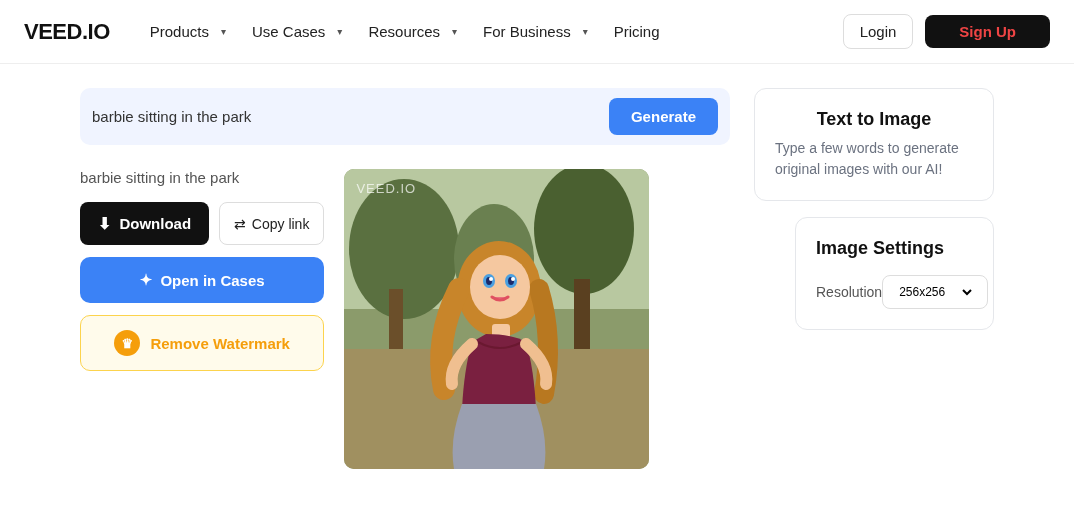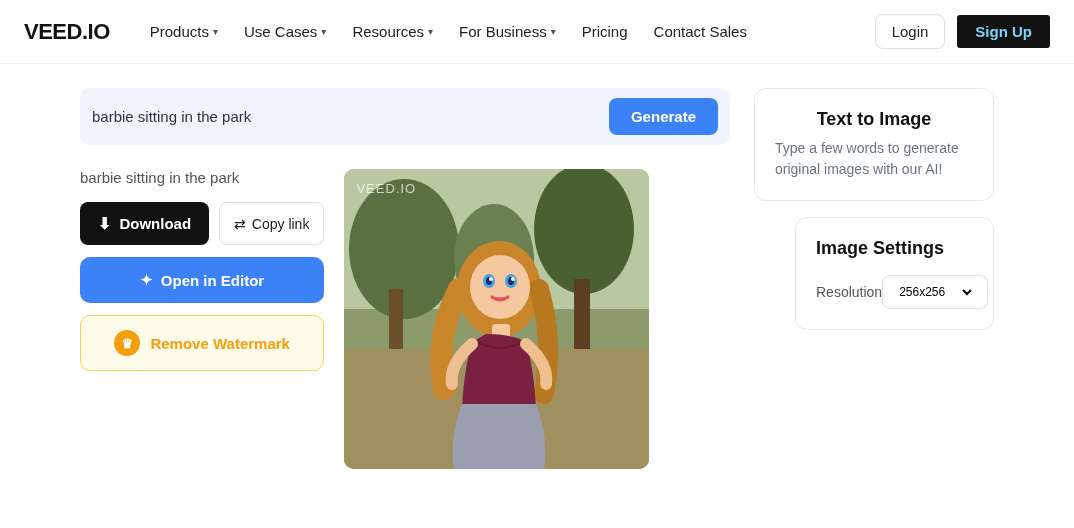--- a/index.html
+++ b/index.html
@@ -23,21 +23,21 @@
     }
     .nav-items {
       display: flex;
       align-items: center;
       gap: 2px;
       flex: 1;
     }
     .nav-item {
       display: flex;
       align-items: center;
-      gap: 4px;
+      gap: 12px;
       padding: 8px 12px;
       font-size: 15px;
       color: #222;
       cursor: pointer;
       border-radius: 6px;
       white-space: nowrap;
     }
     .nav-item .chevron {
       font-size: 10px;
       color: #555;
@@ -47,28 +47,28 @@
       padding: 8px 16px;
       font-size: 15px;
       cursor: pointer;
       border: 1px solid #ddd;
       border-radius: 8px;
       background: #fff;
       color: #222;
       margin-right: 8px;
     }
     .nav-signup {
-      padding: 8px 18px;
+      padding: 8px 34px;
       font-size: 15px;
       font-weight: 700;
       cursor: pointer;
       border: none;
-      border-radius: 3px;
+      border-radius: 8px;
       background: #111;
-      color: #7dd3fc;
+      color: #ef4444;
     }
 
     
     .main {
       display: flex;
       gap: 24px;
       padding: 24px 80px;
       max-width: 1074px;
       margin: 0 auto;
     }
@@ -321,23 +321,20 @@
     <div class="nav-item">
       <span>Resources</span>
       <span class="chevron">▾</span>
     </div>
     <div class="nav-item">
       <span>For Business</span>
       <span class="chevron">▾</span>
     </div>
     <div class="nav-item">
       <span>Pricing</span>
-    </div>
-    <div class="nav-item">
-      <span>Contact Sales</span>
     </div>
   </div>
   <div class="nav-spacer"></div>
   <button class="nav-login">Login</button>
   <button class="nav-signup">Sign Up</button>
 </nav>
 
 <div class="main">
 
   <div class="left-panel">
@@ -358,21 +355,21 @@
             <span>Download</span>
           </button>
           <button class="btn-copy-link">
             <span style="font-size:14px;">⇄</span>
             <span>Copy link</span>
           </button>
         </div>
 
         <button class="btn-open-editor">
           <span>✦</span>
-          <span>Open in Editor</span>
+          <span>Open in Cases</span>
         </button>
 
         <button class="btn-remove-watermark">
           <span class="crown-icon">♛</span>
           <span>Remove Watermark</span>
         </button>
       </div>
 
       <div class="generated-image">
         <svg width="305" height="300" viewBox="0 0 305 300" xmlns="http://www.w3.org/2000/svg">

